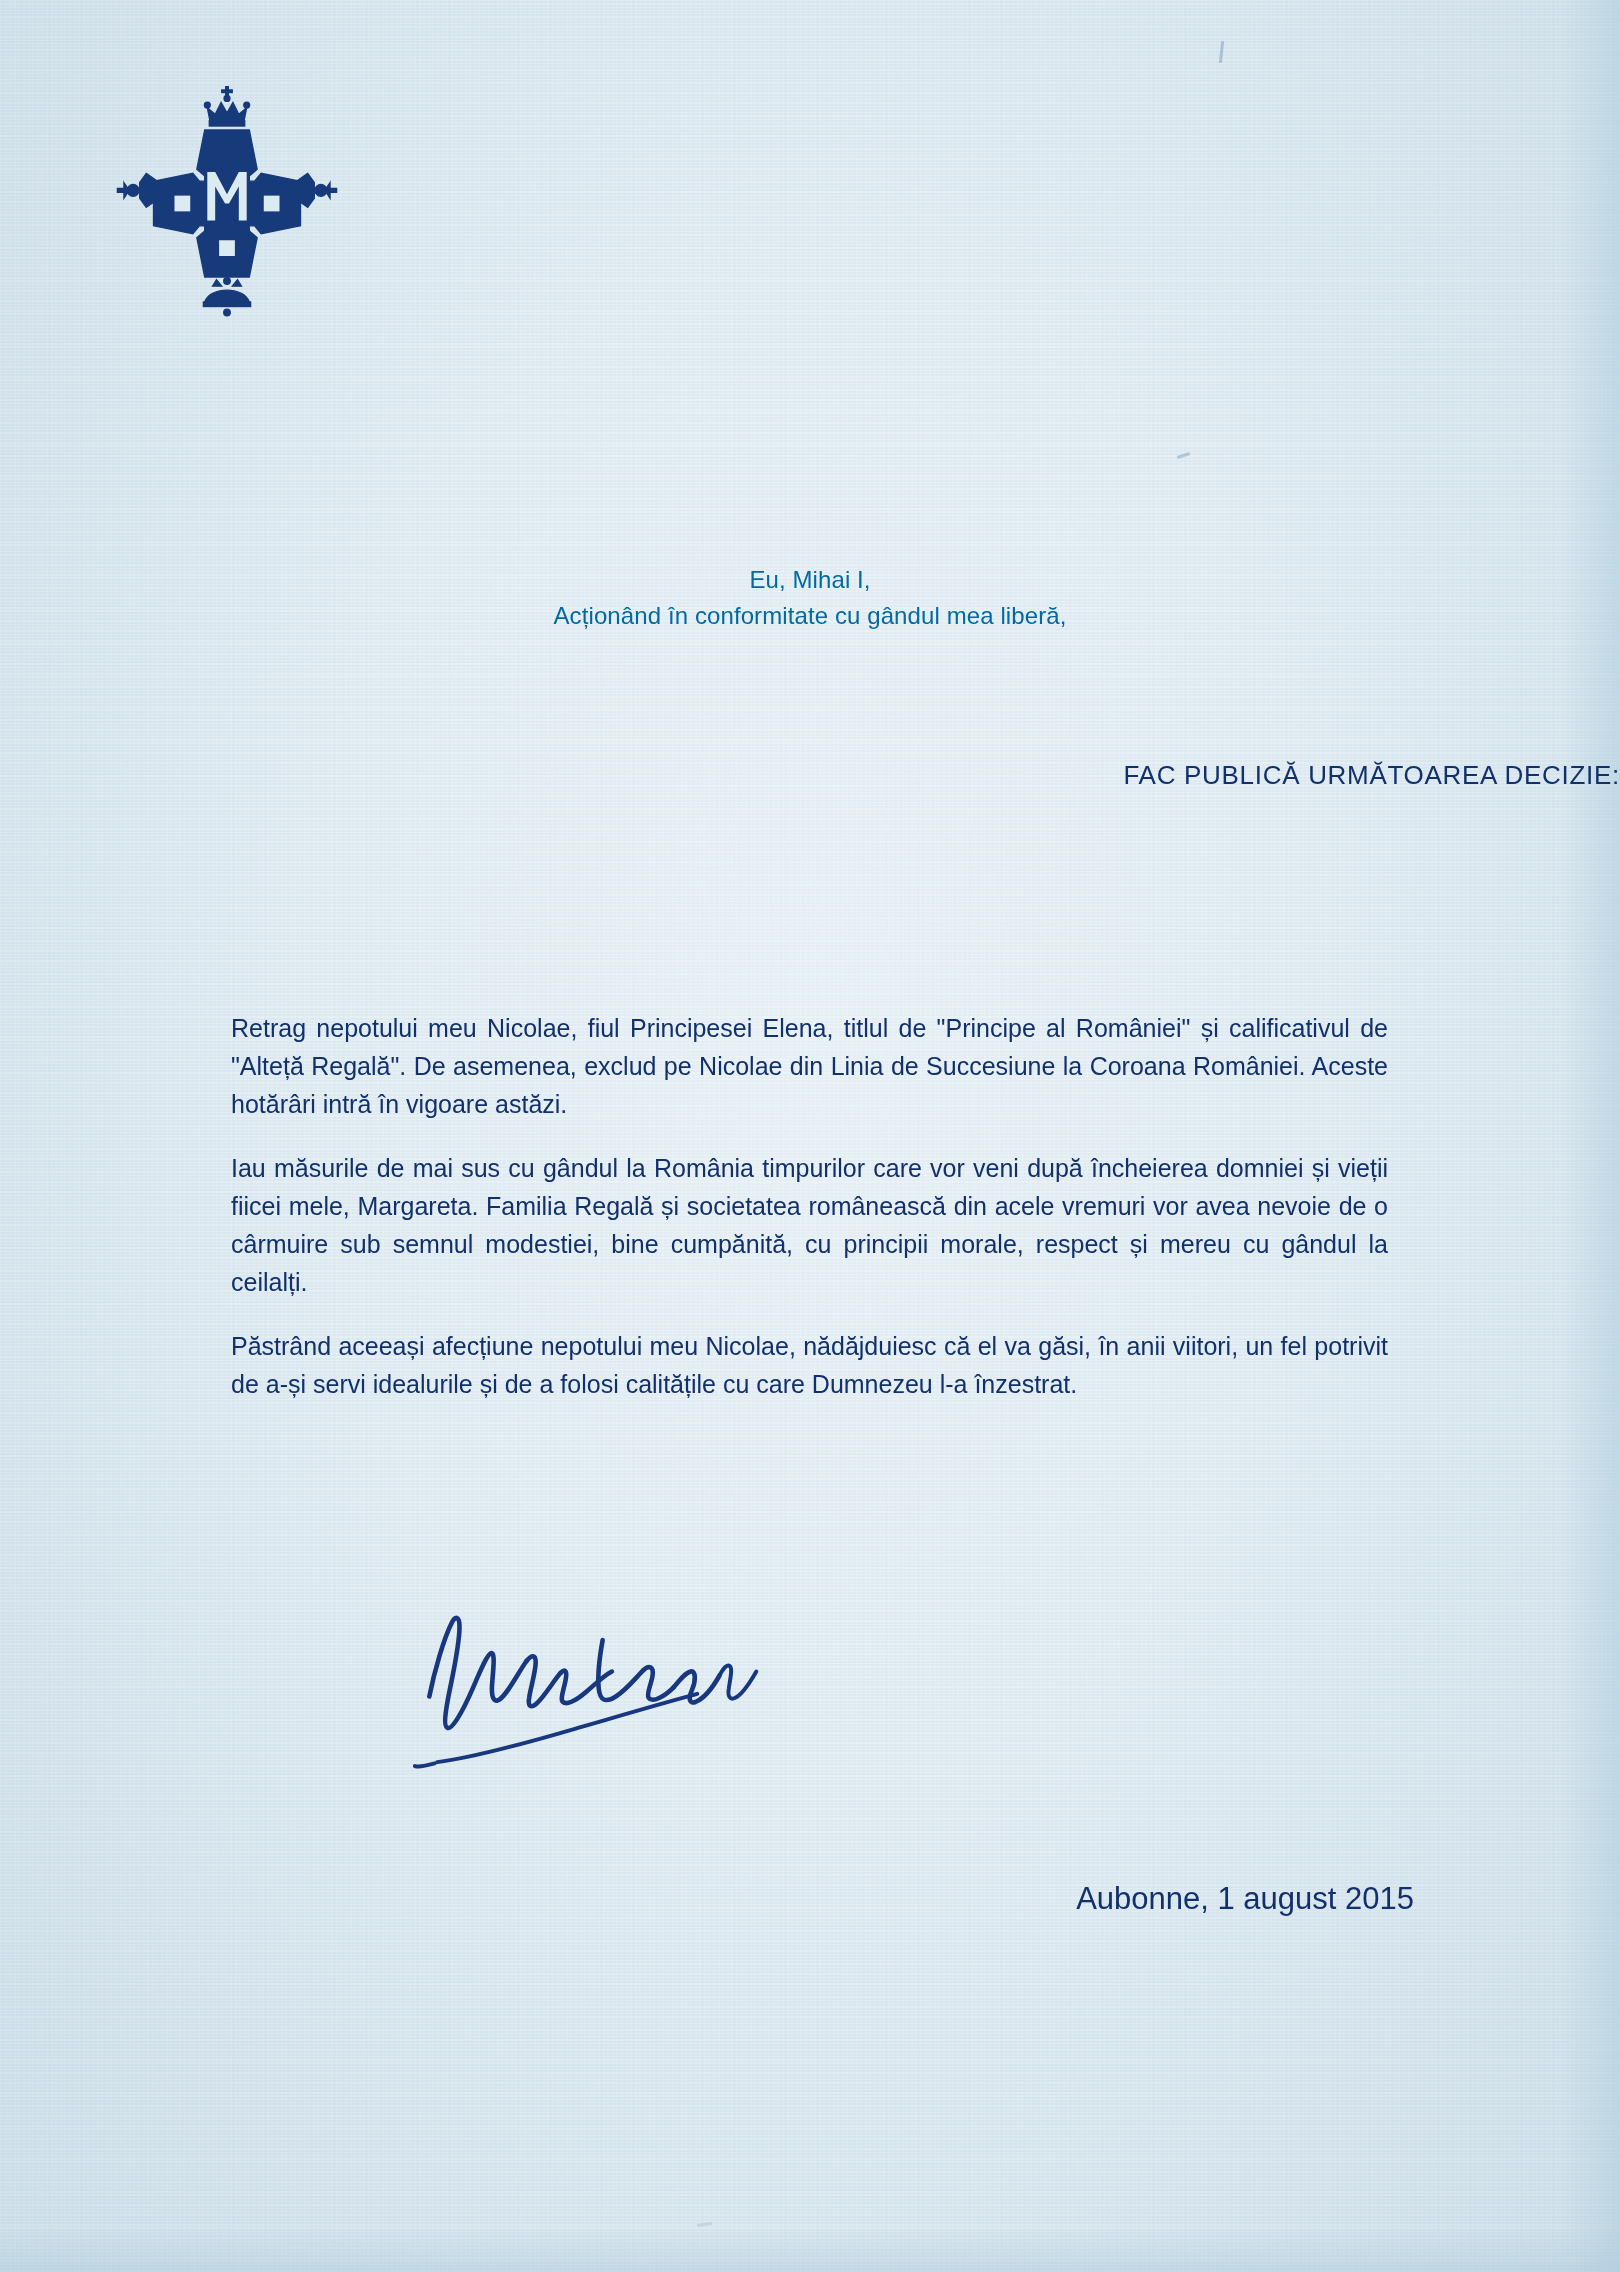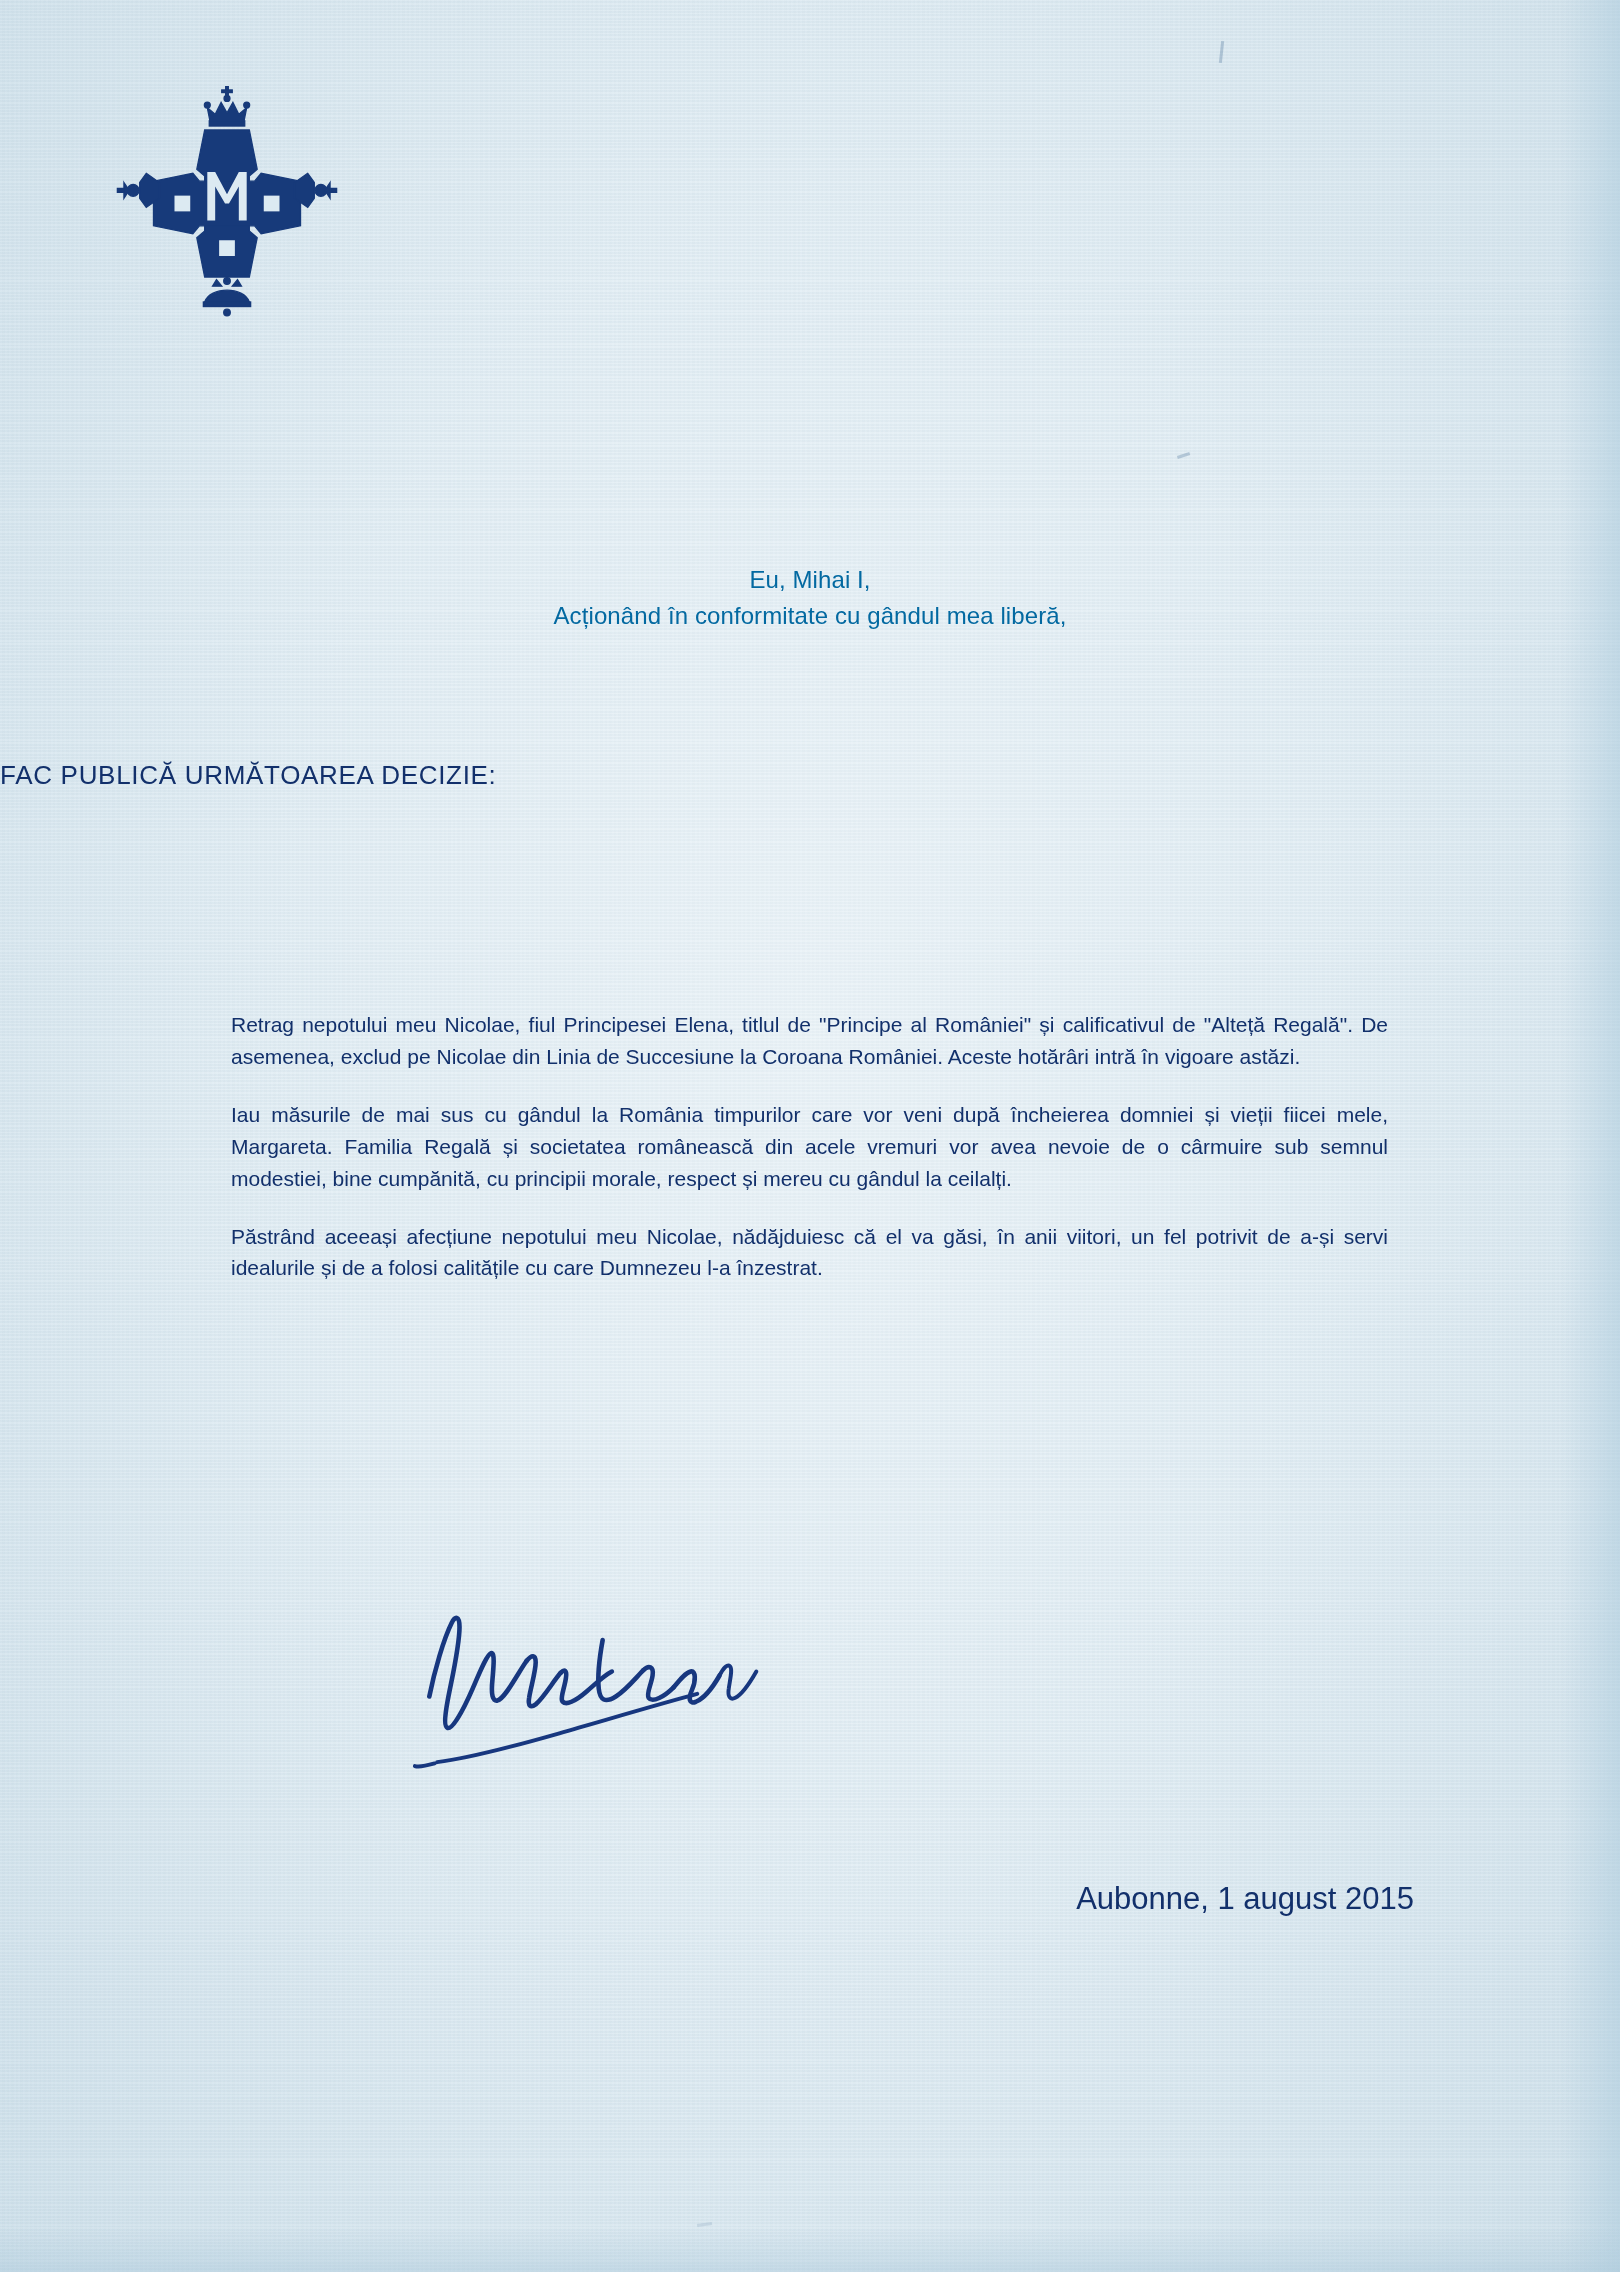--- a/index.html
+++ b/index.html
@@ -72,32 +72,32 @@
     font-size: 24px;
     line-height: 1.52;
     letter-spacing: 0.1px;
   }
   .preamble div { white-space: nowrap; }
   .decizie {
     position: absolute;
     left: 0;
     top: 760px;
     width: 1620px;
-    text-align: left;
+    text-align: right;
     color: #12306b;
     font-size: 26px;
     letter-spacing: 0.7px;
   }
   .body-text {
     position: absolute;
     left: 231px;
     top: 1009px;
     width: 1157px;
     color: #12306b;
-    font-size: 21px;
+    font-size: 25px;
     line-height: 1.52;
     text-align: justify;
   }
   .body-text p {
     margin: 0 0 26px 0;
   }
   .body-text p:last-child { margin-bottom: 16px; }
 
   
   .signature {

